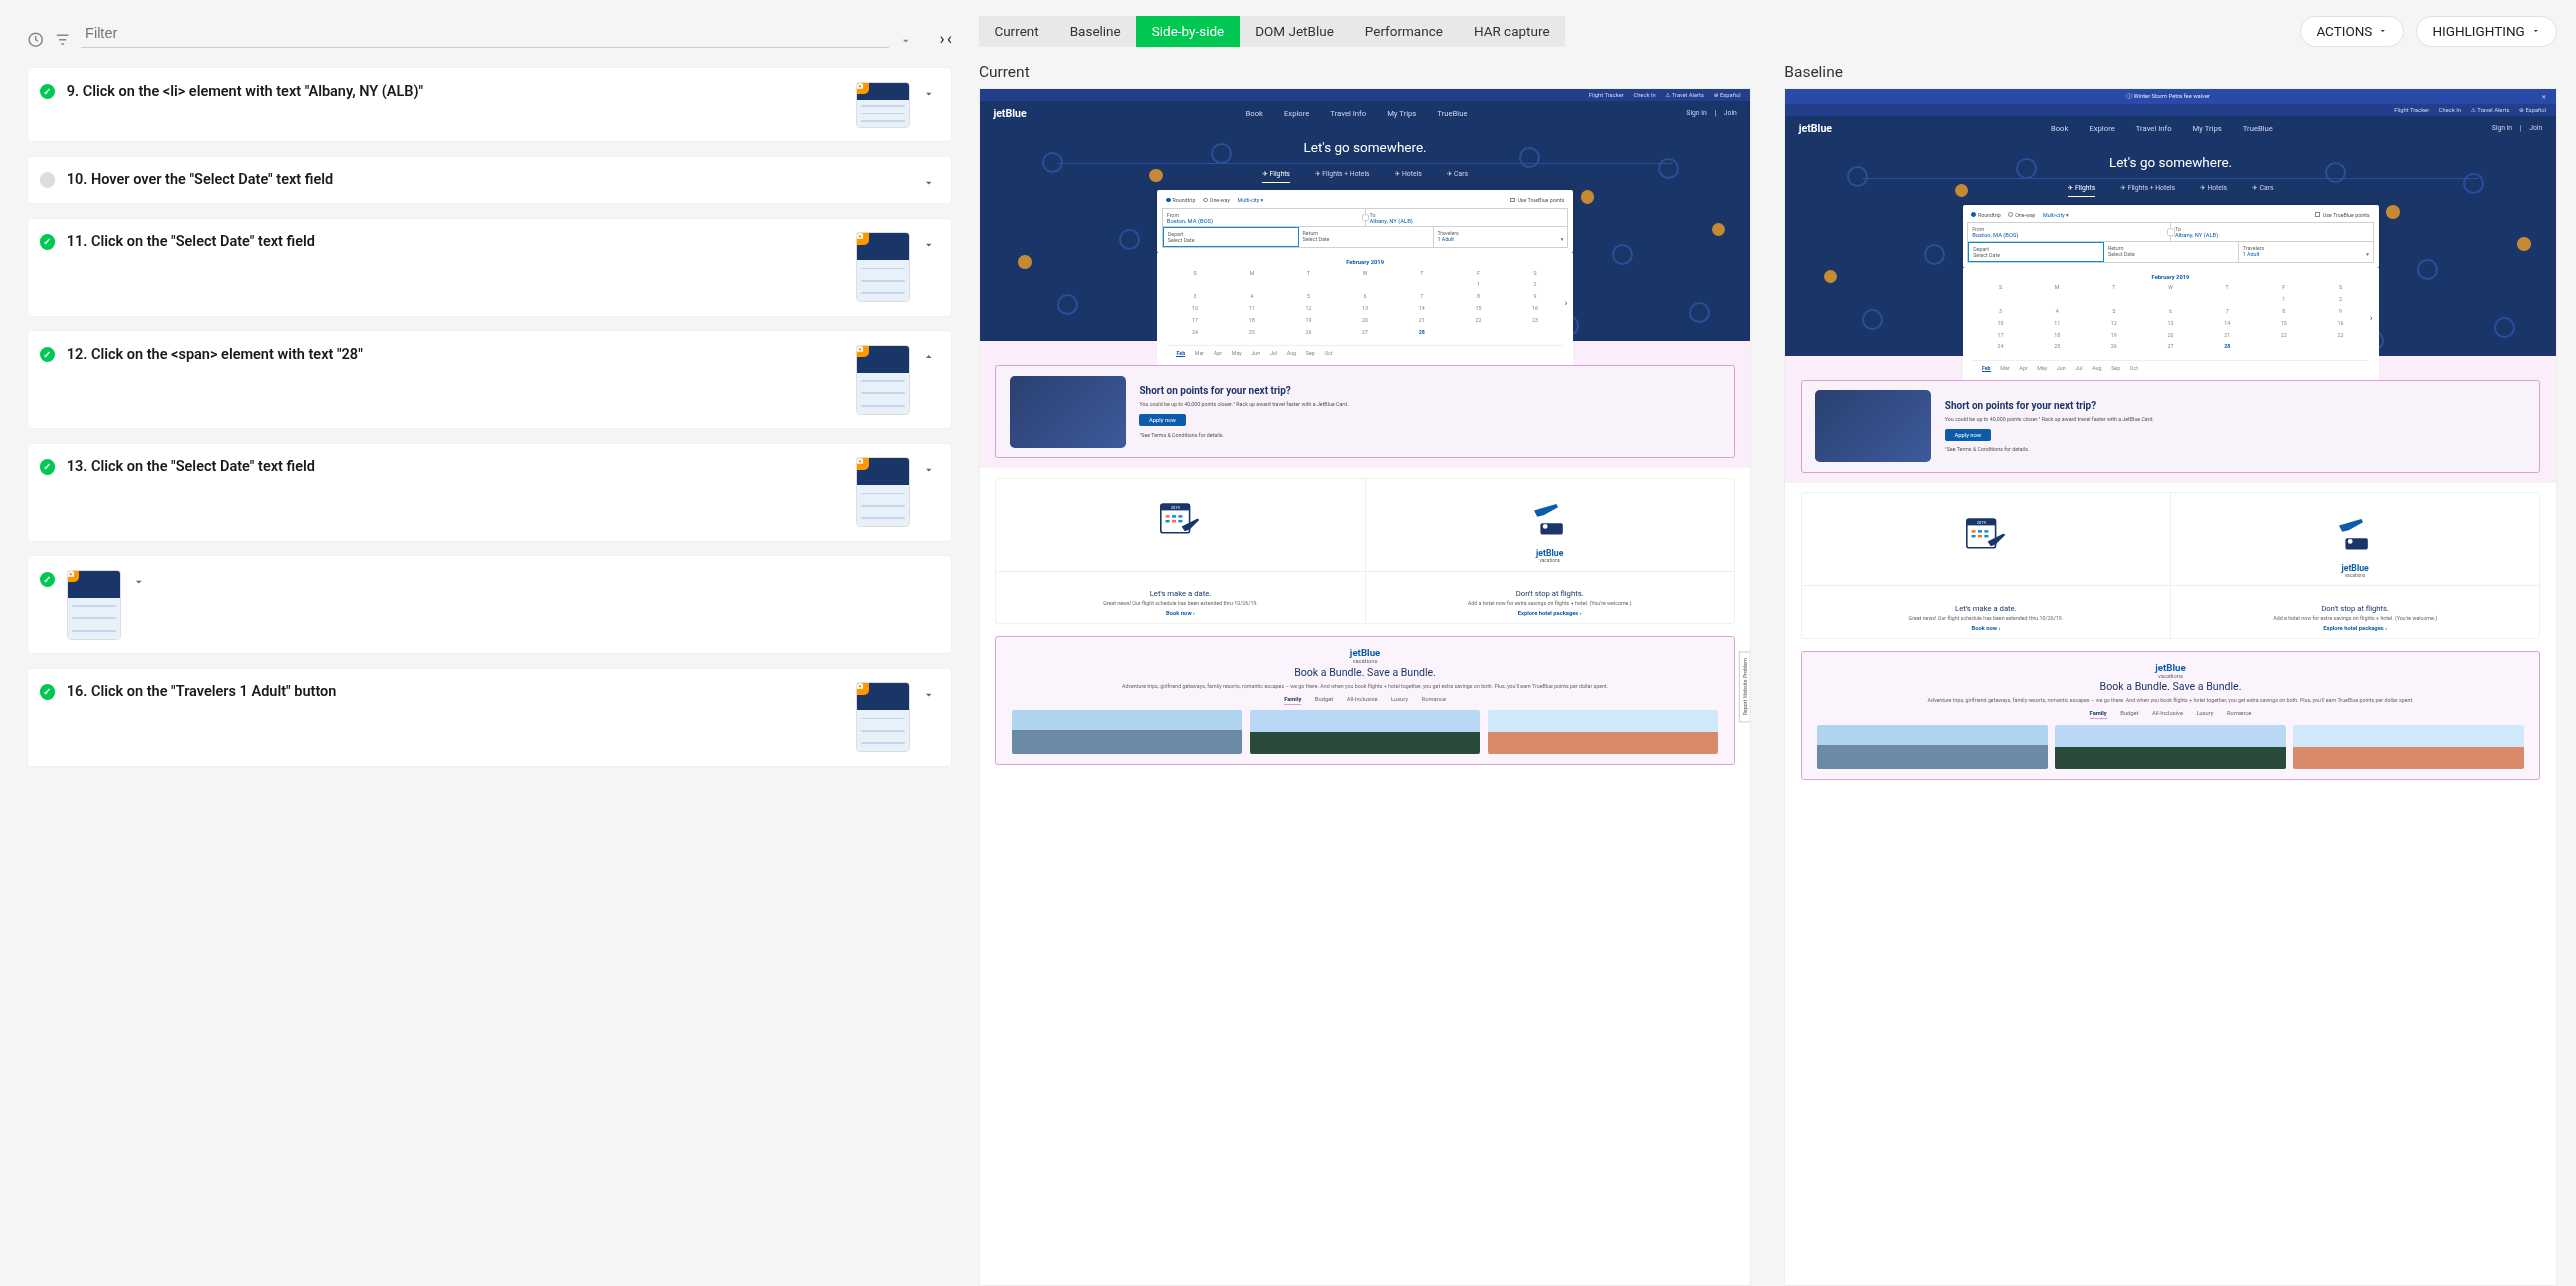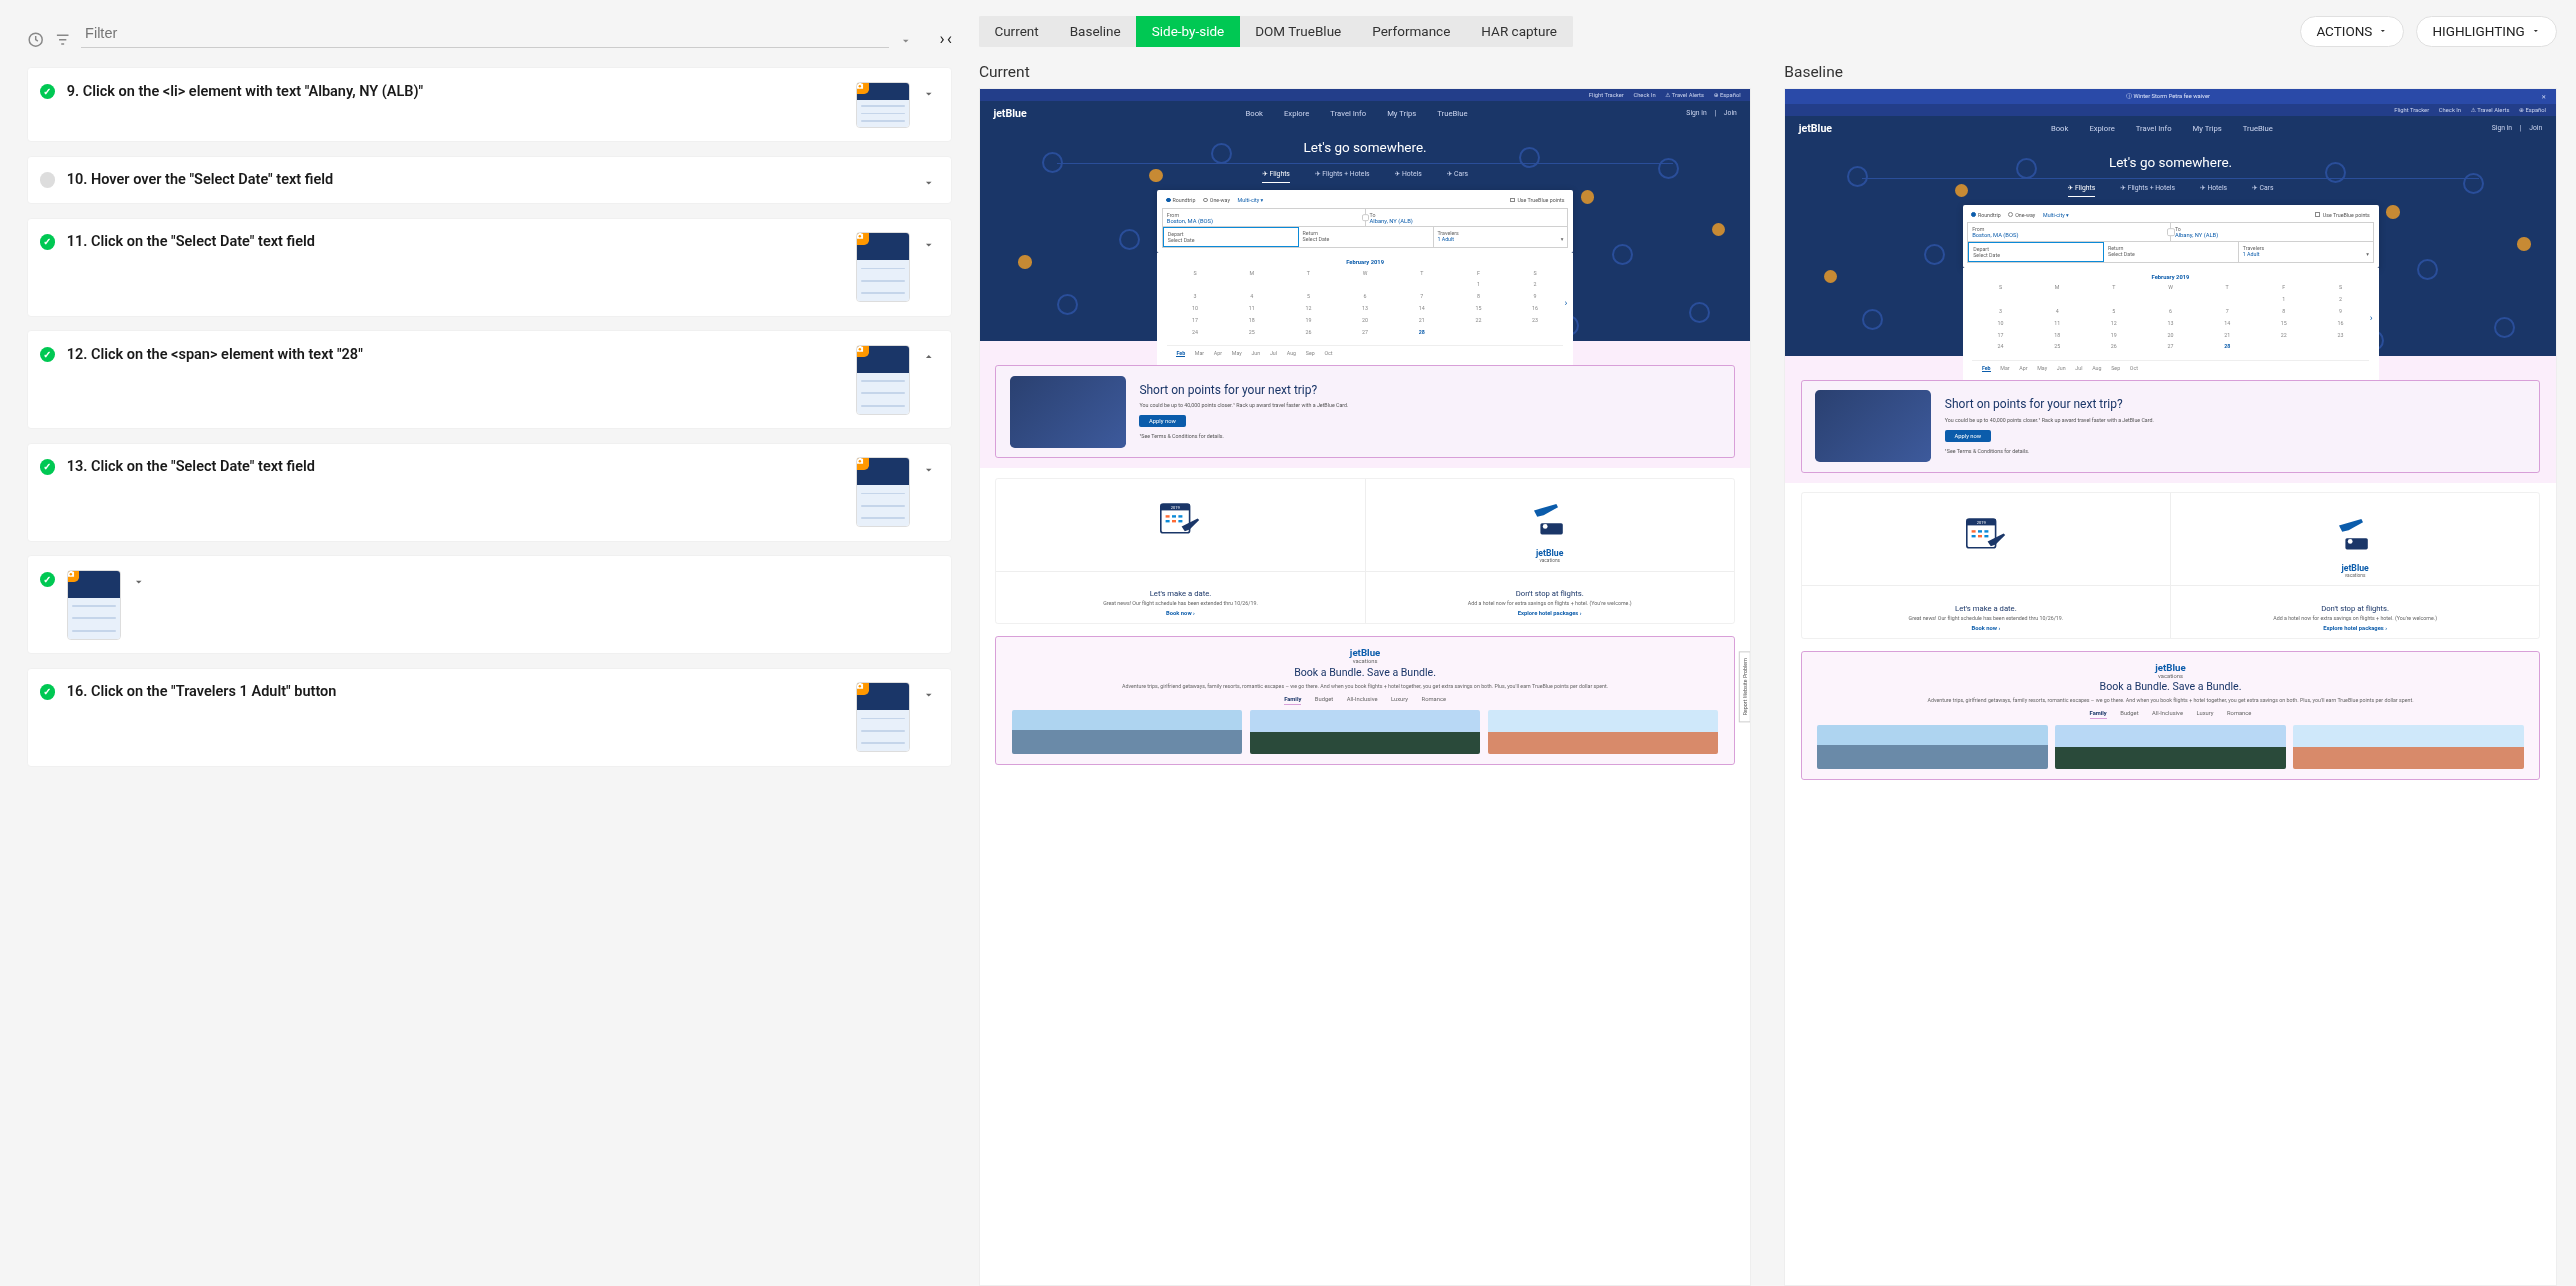--- a/index.html
+++ b/index.html
@@ -86,21 +86,21 @@
 .jb-section-half{flex:1;padding:17.4px 9.7px 7.7px;text-align:center;border-right:1px solid #eee;display:flex;flex-direction:column;align-items:center}
 .jb-section-half:last-child{border-right:none}
 .jb-cta{color:#0b5cab;font-size:5.8px;margin-top:3.9px;font-weight:bold}
 .jb-h{color:#1a3668;font-size:7.7px;font-weight:normal}
 .jb-sub{color:#666;font-size:5.3px;margin-top:1.9px}
 .jb-btn{background:#0b5cab;color:#fff;padding:2.9px 9.7px;font-size:5.8px;display:inline-block;margin-top:5.8px;border-radius:1.9px}
 .jb-promo{border:1.9px solid #d89fd8;border-radius:2.9px;margin:0 15.5px;padding:9.7px 13.5px;display:flex;align-items:center;gap:13.5px;background:#f9f2fb}
 .jb-card-img{width:116px;height:72px;background:linear-gradient(135deg,#2a4070,#3d5a9c);border-radius:4.8px;position:relative;flex-shrink:0}
 .jb-card-img::after{content:"";position:absolute;right:-9.7px;bottom:-9.7px;width:116px;height:72px;background:linear-gradient(135deg,#5a7ab8,#7a98d0);border-radius:4.8px;z-index:-1}
 .jb-promo-text{color:#1a3668}
-.jb-promo-text .h{font-size:12px;font-weight:400;line-height:1.3}
+.jb-promo-text .h{font-size:10px;font-weight:700;line-height:1.3}
 .jb-promo-text .s{font-size:5.3px;color:#555;margin-top:3.9px;line-height:1.4}
 .jb-vac{background:#fcf4fc;margin:11.6px 15.5px;padding:9.7px 15.5px;border-radius:2.9px;border:1.9px solid #d89fd8}
 .jb-vac-head{text-align:center;margin-bottom:5.8px}
 .jb-vac-head .l{color:#0b5cab;font-size:9.7px;font-weight:bold}
 .jb-vac-head .l2{color:#666;font-size:5.8px}
 .jb-vac-head .t{color:#1a3668;font-size:10.6px;font-weight:400;margin-top:1.9px}
 .jb-vac-head .d{color:#666;font-size:5.3px;margin-top:3.9px;line-height:1.4}
 .jb-vac-tabs{display:flex;justify-content:center;gap:13.5px;font-size:5.8px;color:#666;margin:5.8px 0}
 .jb-vac-tabs span.active{color:#1a3668;border-bottom:1.5px solid #d89fd8;padding-bottom:1.9px;font-weight:bold}
 .jb-vac-imgs{display:flex;gap:7.7px;margin-top:5.8px}
@@ -283,21 +283,21 @@
         </div>
       </div>
   </div>
 
   <div class="right-panel">
     <div class="top-bar">
       <div class="tabs" id="tabs">
           <div class="tab">Current</div>
           <div class="tab">Baseline</div>
           <div class="tab active">Side-by-side</div>
-          <div class="tab">DOM TrueBlue</div>
+          <div class="tab">DOM JetBlue</div>
           <div class="tab">Performance</div>
           <div class="tab">HAR capture</div>
         </div>
       <div class="top-buttons">
         <div class="top-btn">
           <span>ACTIONS</span>
           <svg width="9.7" height="9.7" viewBox="0 0 24 24" fill="#333">
               <path d="M7 10l5 5 5-5z"></path>
             </svg>
         </div>

